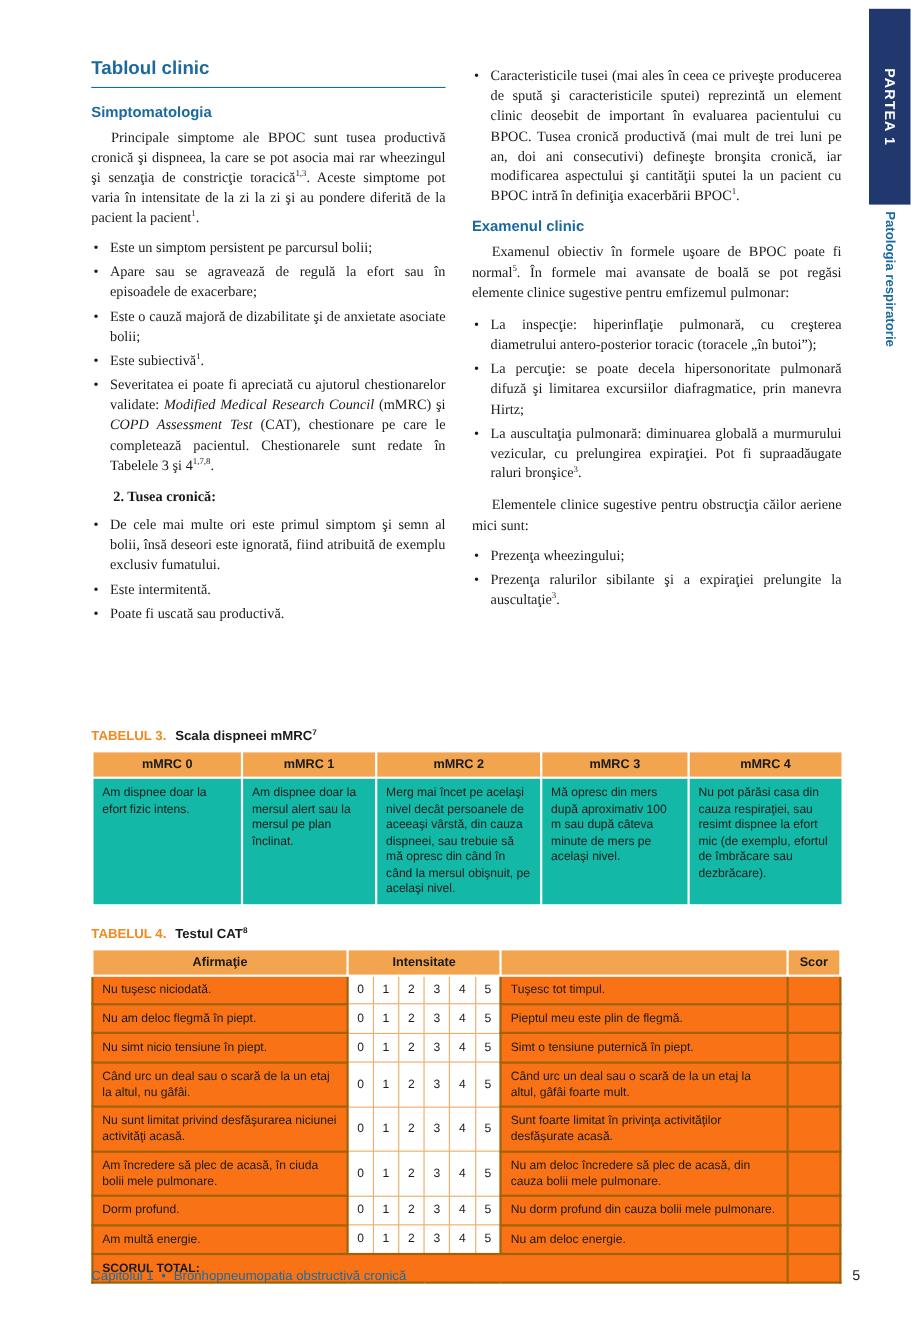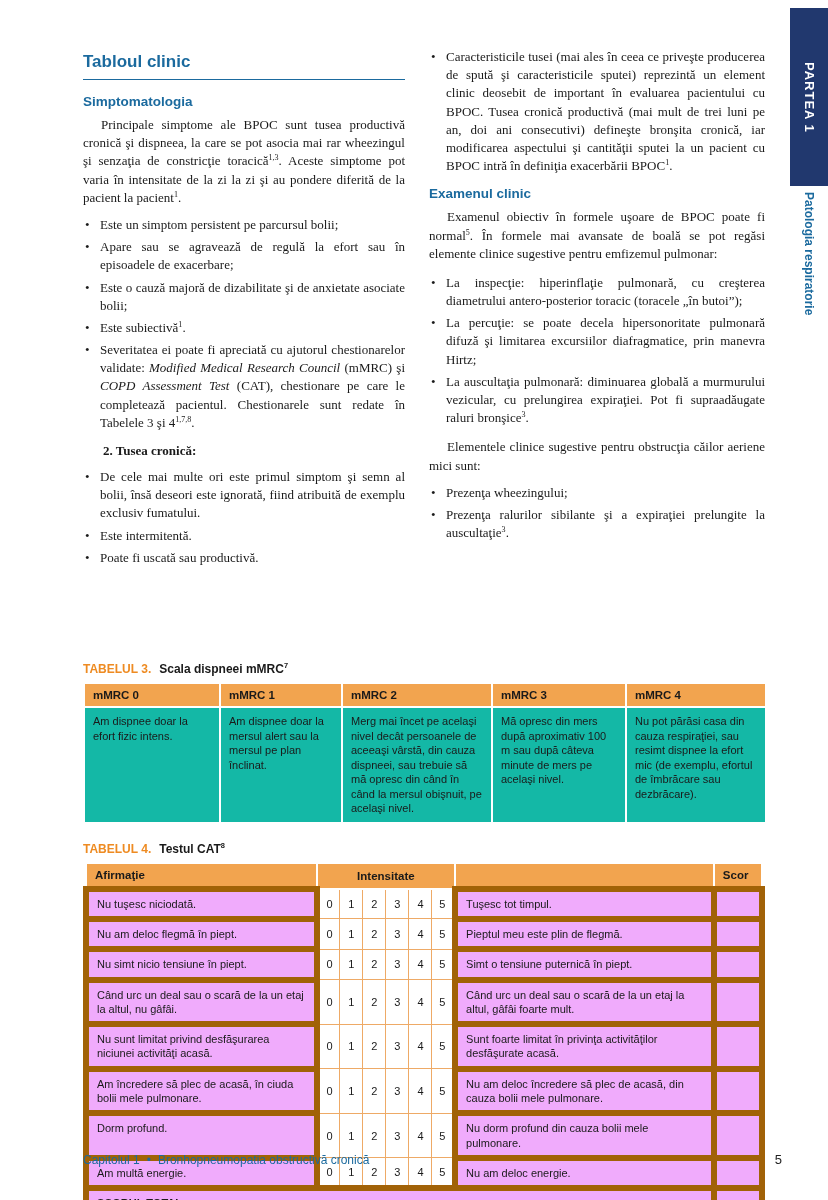--- a/index.html
+++ b/index.html
@@ -44,29 +44,29 @@
   
   .table-label {
     font-family: "Liberation Sans", sans-serif;
     font-size: 12px; font-weight: bold; color: #1a1a1a;
     margin: 18px 0 6px 0;
   }
   .table-label .orange { color: #ee8b22; margin-right: 8px; }
   table { border-collapse: collapse; width: 682px; font-family: "Liberation Sans", sans-serif; table-layout: fixed; }
   .t3 th, .t4 th {
     background: #f2a44f; font-size: 11.5px; font-weight: bold;
-    text-align: left; padding: 5px 8px; border: 2px solid #fff; color: #1a1a1a;
+    text-align: center; padding: 5px 8px; border: 2px solid #fff; color: #1a1a1a;
   }
   .t3 td {
     background: #14b8a6; font-size: 11px; line-height: 1.32;
     vertical-align: top; padding: 6px 8px; border: 2px solid #fff;
   }
   .t4 td.stmt, .t4 td.score, .t4 td.total {
-    background: #f0abfc; font-size: 11px; line-height: 1.3;
-    vertical-align: top; padding: 5px 8px; border: 6px solid #a16207;
+    background: #f97316; font-size: 11px; line-height: 1.3;
+    vertical-align: top; padding: 5px 8px; border: 2px solid #a16207;
   }
   .t4 td.num {
     background: #fff; border: 1px solid #eeaa66;
     text-align: center; font-size: 11px; padding: 3px 0; vertical-align: middle;
   }
   .t4 th.h-int { text-align: center; }
   .t4 td.total { font-weight: bold; }
   .t4-wrap { margin-top: 2px; }
 
   
@@ -127,21 +127,21 @@
         <p class="num-heading">2.  Tusea cronică:</p>
 
         <ul class="bullets">
           <li><span>De cele mai multe ori este primul simptom şi semn al bolii, însă deseori este ignorată, fiind atribuită de exemplu exclusiv fumatului.</span></li>
           <li><span>Este intermitentă.</span></li>
           <li><span>Poate fi uscată sau productivă.</span></li>
         </ul>
       </div>
 
       <div class="col-right">
-        <ul class="bullets" style="margin-top:2px;font-family:Liberation Serif, serif;">
+        <ul class="bullets" style="margin-top:14px;font-family:Liberation Serif, serif;">
           <li><span>Caracteristicile tusei (mai ales în ceea ce priveşte producerea de spută şi caracteristicile sputei) reprezintă un element clinic deosebit de important în evaluarea pacientului cu BPOC. Tusea cronică productivă (mai mult de trei luni pe an, doi ani consecutivi) defineşte bronşita cronică, iar modificarea aspectului şi cantităţii sputei la un pacient cu BPOC intră în definiţia exacerbării BPOC</span><sup>1</sup><span>.</span></li>
         </ul>
 
         <h2 class="sub-heading">Examenul clinic</h2>
 
         <p class="body indent"><span>Examenul obiectiv în formele uşoare de BPOC poate fi normal</span><sup>5</sup><span>. În formele mai avansate de boală se pot regăsi elemente clinice sugestive pentru emfizemul pulmonar:</span></p>
 
         <ul class="bullets" style="margin-top:11px;">
           <li><span>La inspecţie: hiperinflaţie pulmonară, cu creşterea diametrului antero-posterior toracic (toracele „în butoi”);</span></li>
           <li><span>La percuţie: se poate decela hipersonoritate pulmonară difuză şi limitarea excursiilor diafragmatice, prin manevra Hirtz;</span></li>

